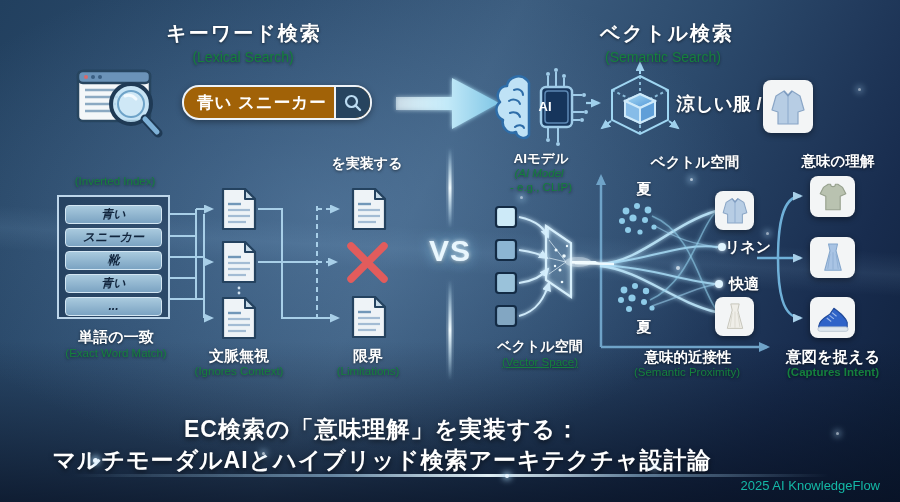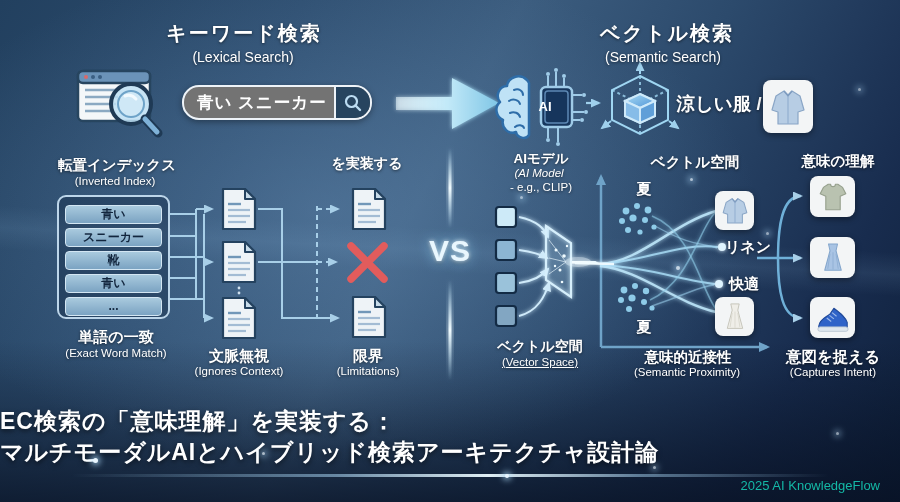--- a/index.html
+++ b/index.html
@@ -6,48 +6,48 @@
   .stage{position:relative;width:900px;height:502px;overflow:hidden;
     font-family:"Liberation Sans","DejaVu Sans",sans-serif;color:#fff;}
   .bg{position:absolute;inset:0;
     background:
       radial-gradient(ellipse 620px 360px at 36% 42%, rgba(110,150,190,0.38), transparent 70%),
       linear-gradient(3deg, transparent 46%, rgba(160,205,240,0.10) 50%, transparent 54%),
       linear-gradient(to bottom, transparent 68%, rgba(7,16,34,0.78) 100%),
       linear-gradient(118deg,#22405f 0%,#2e4e70 26%,#3c5d7f 45%,#2c4a6c 63%,#182c4e 85%,#0e1f3a 100%);}
   .lbl{position:absolute;transform:translateX(-50%);white-space:nowrap;font-weight:bold;
     text-shadow:0 1px 3px rgba(0,0,0,.55);}
-  .sub{font-weight:normal;color:#ffffff;}
+  .sub{font-weight:normal;color:#15803d;}
   .big-title{font-size:20px;letter-spacing:2px;}
   .sec{font-size:14.5px;}
   .cap{font-size:15px;}
   .cap-en{font-size:11.5px;}
   
   .search-bar{position:absolute;left:182px;top:85px;width:186px;height:31px;border:2px solid #eef3f8;
-    border-radius:17px;background:#737373;display:flex;align-items:center;overflow:hidden;
+    border-radius:17px;background:#a16207;display:flex;align-items:center;overflow:hidden;
     box-shadow:0 2px 6px rgba(0,0,0,.35);}
   .search-text{flex:1;padding-left:13px;font-size:16.5px;font-weight:bold;letter-spacing:1px;}
   .search-btn{width:34px;height:100%;border-left:2px solid #eef3f8;background:#27445f;
     display:flex;align-items:center;justify-content:center;}
   
   .idx-box{position:absolute;left:57px;top:195px;width:113px;height:124px;border:2px solid #bdd6ea;
-    border-radius:9px;background:rgba(18,38,62,0.35);box-sizing:border-box;padding-top:8px;}
+    border-radius:0;background:rgba(18,38,62,0.35);box-sizing:border-box;padding-top:8px;font-style:italic;}
   .idx-row{width:95px;height:17px;margin:0 auto 4px auto;border:1px solid #d3e6f3;border-radius:4px;
     background:linear-gradient(#a9cade,#7ba3c2);color:#12263e;font-size:12px;font-weight:bold;
     text-align:center;line-height:17px;}
   
   .tile{position:absolute;background:#f3f5f6;border-radius:8px;box-shadow:0 2px 6px rgba(0,0,0,.4);
     display:flex;align-items:center;justify-content:center;}
   
   .vs{position:absolute;left:450px;top:234px;transform:translateX(-50%);font-size:30px;font-weight:bold;
     color:#e9f7fe;letter-spacing:1px;
     text-shadow:0 0 14px rgba(150,215,250,.95),0 0 4px rgba(255,255,255,.9),0 2px 4px rgba(0,0,0,.4);}
   
-  .f-line{position:absolute;left:0;width:764px;text-align:left;font-weight:bold;font-size:23px;
-    text-shadow:0 2px 5px rgba(0,0,0,.6);letter-spacing:1px;}
+  .f-line{position:absolute;left:0;width:764px;text-align:center;font-weight:bold;font-size:23px;
+    text-shadow:0 2px 5px rgba(0,0,0,.6);letter-spacing:1px;margin-top:8px;}
   .glow-rule{position:absolute;left:70px;top:474px;width:760px;height:3px;
     background:linear-gradient(90deg,transparent,rgba(170,215,245,.55) 35%,rgba(235,250,255,.95) 55%,rgba(170,215,245,.5) 75%,transparent);
     filter:blur(.4px);border-radius:2px;}
   .credit{position:absolute;right:20px;top:478px;font-size:13px;color:#14b8a6;}
   .sparkle{position:absolute;border-radius:50%;background:#eaf6ff;
     box-shadow:0 0 6px 2px rgba(180,225,255,.8);}
 </style>
 </head>
 <body>
 
@@ -303,21 +303,20 @@
   <div class="search-bar">
     <span class="search-text">青い スニーカー</span>
     <span class="search-btn">
       <svg width="18" height="18" viewBox="0 0 18 18">
         <circle cx="7.5" cy="7.5" r="5.5" fill="none" stroke="#bcdcf2" stroke-width="2.2"></circle>
         <line x1="11.5" y1="11.5" x2="16" y2="16" stroke="#bcdcf2" stroke-width="2.4" stroke-linecap="round"></line>
       </svg>
     </span>
   </div>
 
-  <div class="lbl sec" style="left:117px;top:156px;">転置インデックス</div>
   <div class="lbl sub" style="left:115px;top:175px;font-size:11.5px;">(Inverted Index)</div>
   <div class="idx-box">
     <div class="idx-row">青い</div>
     <div class="idx-row">スニーカー</div>
     <div class="idx-row">靴</div>
     <div class="idx-row">青い</div>
     <div class="idx-row">...</div>
   </div>
   <div class="lbl cap" style="left:116px;top:328px;">単語の一致</div>
   <div class="lbl sub cap-en" style="left:116px;top:347px;">(Exact Word Match)</div>
@@ -382,21 +381,21 @@
     </svg>
   </div>
   <div class="tile" style="left:810px;top:297px;width:45px;height:41px;">
     <svg width="36" height="32" viewBox="0 0 40 36">
       <path d="M4,27 C5,19 13,17 17,13 L21,7 C29,13 34,17 36,23 L36,29 L4,29 Z" fill="#2f63c8" stroke="#224b9a" stroke-width="1.2" stroke-linejoin="round"></path>
       <path d="M19,12 L24,16 M16,15 L21,19 M13,18 L18,22" stroke="#9db9e8" stroke-width="1.3" fill="none"></path>
       <rect x="3" y="28" width="34" height="5" rx="2.5" fill="#dfe7ee" stroke="#b9c6d2" stroke-width="1"></rect>
     </svg>
   </div>
   <div class="lbl" style="left:833px;top:347px;font-size:15.5px;">意図を捉える</div>
-  <div class="lbl sub cap-en" style="left:833px;top:366px;">(Captures Intent)</div>
+  <div class="lbl sub cap-en" style="left:833px;top:366px;font-weight:bold;">(Captures Intent)</div>
 
   <div class="f-line" style="top:406px;">EC検索の「意味理解」を実装する：</div>
   <div class="f-line" style="top:437px;">マルチモーダルAIとハイブリッド検索アーキテクチャ設計論</div>
   <div class="glow-rule"></div>
   <div class="credit">2025 AI KnowledgeFlow</div>
 
   <div class="sparkle" style="left:93px;top:458px;width:5px;height:5px;"></div>
   <div class="sparkle" style="left:262px;top:452px;width:3px;height:3px;opacity:.7;"></div>
   <div class="sparkle" style="left:520px;top:196px;width:3px;height:3px;opacity:.6;"></div>
   <div class="sparkle" style="left:690px;top:178px;width:3px;height:3px;opacity:.7;"></div>

